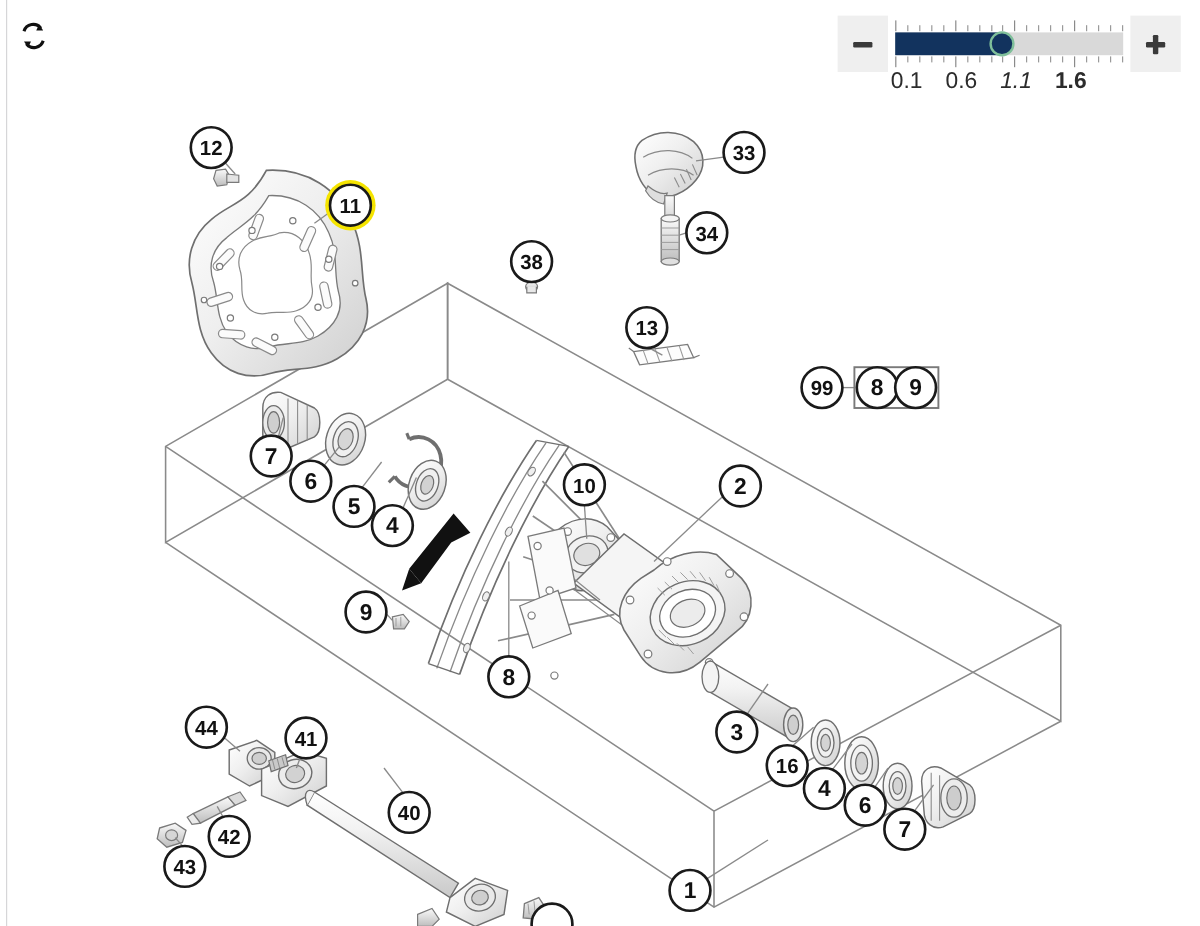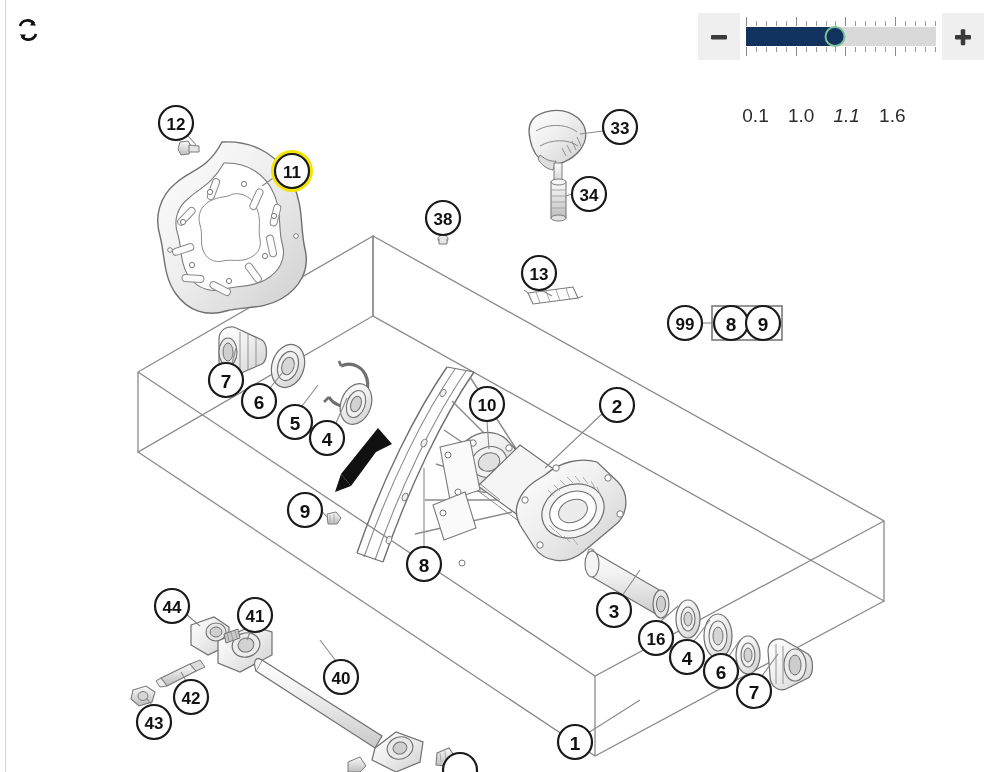--- a/index.html
+++ b/index.html
@@ -129,21 +129,20 @@
     left: 0;
     width: 190px;
     height: 22px;
   }
   .slider-label {
     position: absolute;
     font-size: 19px;
     color: #2c2c2c;
     transform: translateX(-50%);
     white-space: nowrap;
-    margin-top: 48px;
   }
   
   .diagram {
     position: absolute;
     left: 0; top: 0;
     width: 1000px;
     height: 772px;
   }
   .callout-text {
     font-family: "Liberation Sans", sans-serif;
@@ -698,23 +697,23 @@
               <div class="tick major"></div>
               <div class="tick"></div>
               <div class="tick"></div>
               <div class="tick"></div>
               <div class="tick"></div>
             </div>
           <div class="slider-thumb" id="slider-thumb" style="left: 47%; background: rgb(18, 51, 94); border-color: rgb(127, 191, 154);"></div>
         </div>
         <div class="slider-labels" id="slider-labels">
             <div class="slider-label" style="left: 5%;">0.1</div>
-            <div class="slider-label" style="left: 29%;">1.0</div>
+            <div class="slider-label" style="left: 29%;">0.6</div>
             <div class="slider-label" style="left: 53%; font-style: italic;">1.1</div>
-            <div class="slider-label" style="left: 77%;">1.6</div>
+            <div class="slider-label" style="left: 77%; font-weight: bold;">1.6</div>
           </div>
       </div>
 
       <div class="step-btn">
         <svg width="22" height="22" viewBox="0 0 22 22">
           <rect x="3" y="9" width="16" height="4.5" rx="1" fill="#3a3a3a"></rect>
           <rect x="8.75" y="3.25" width="4.5" height="16" rx="1" fill="#3a3a3a"></rect>
         </svg>
       </div>
 

